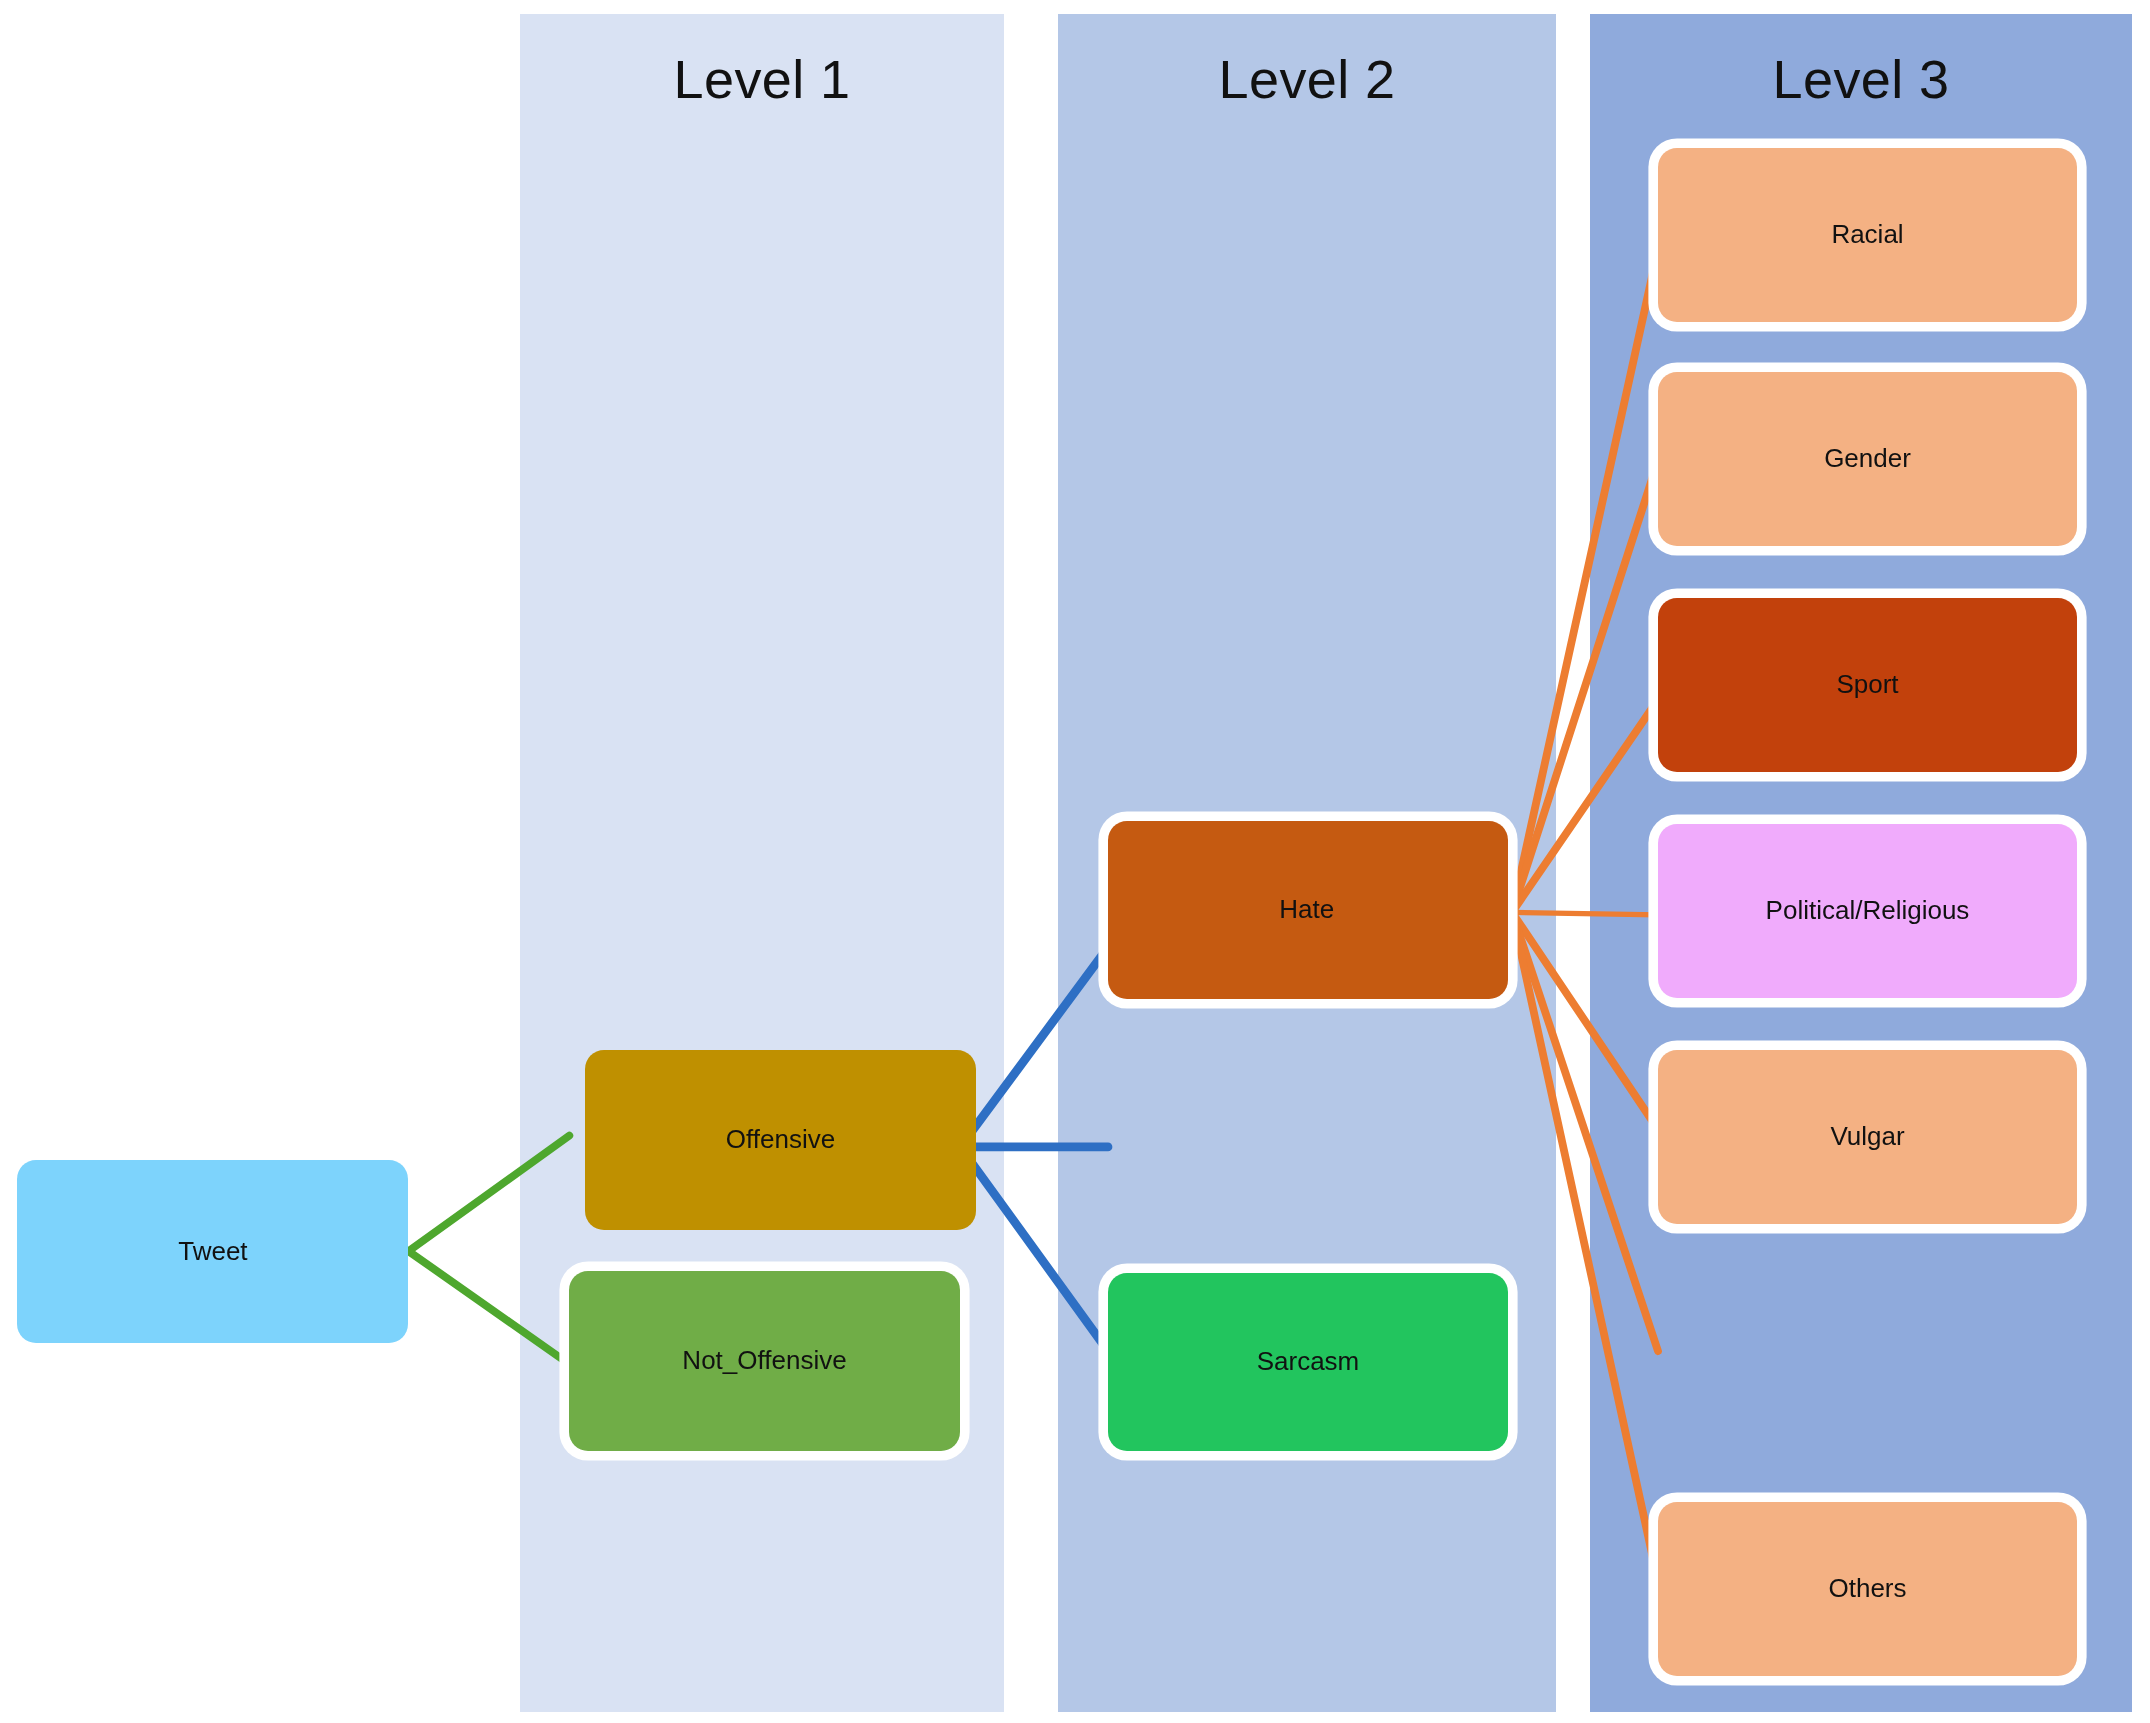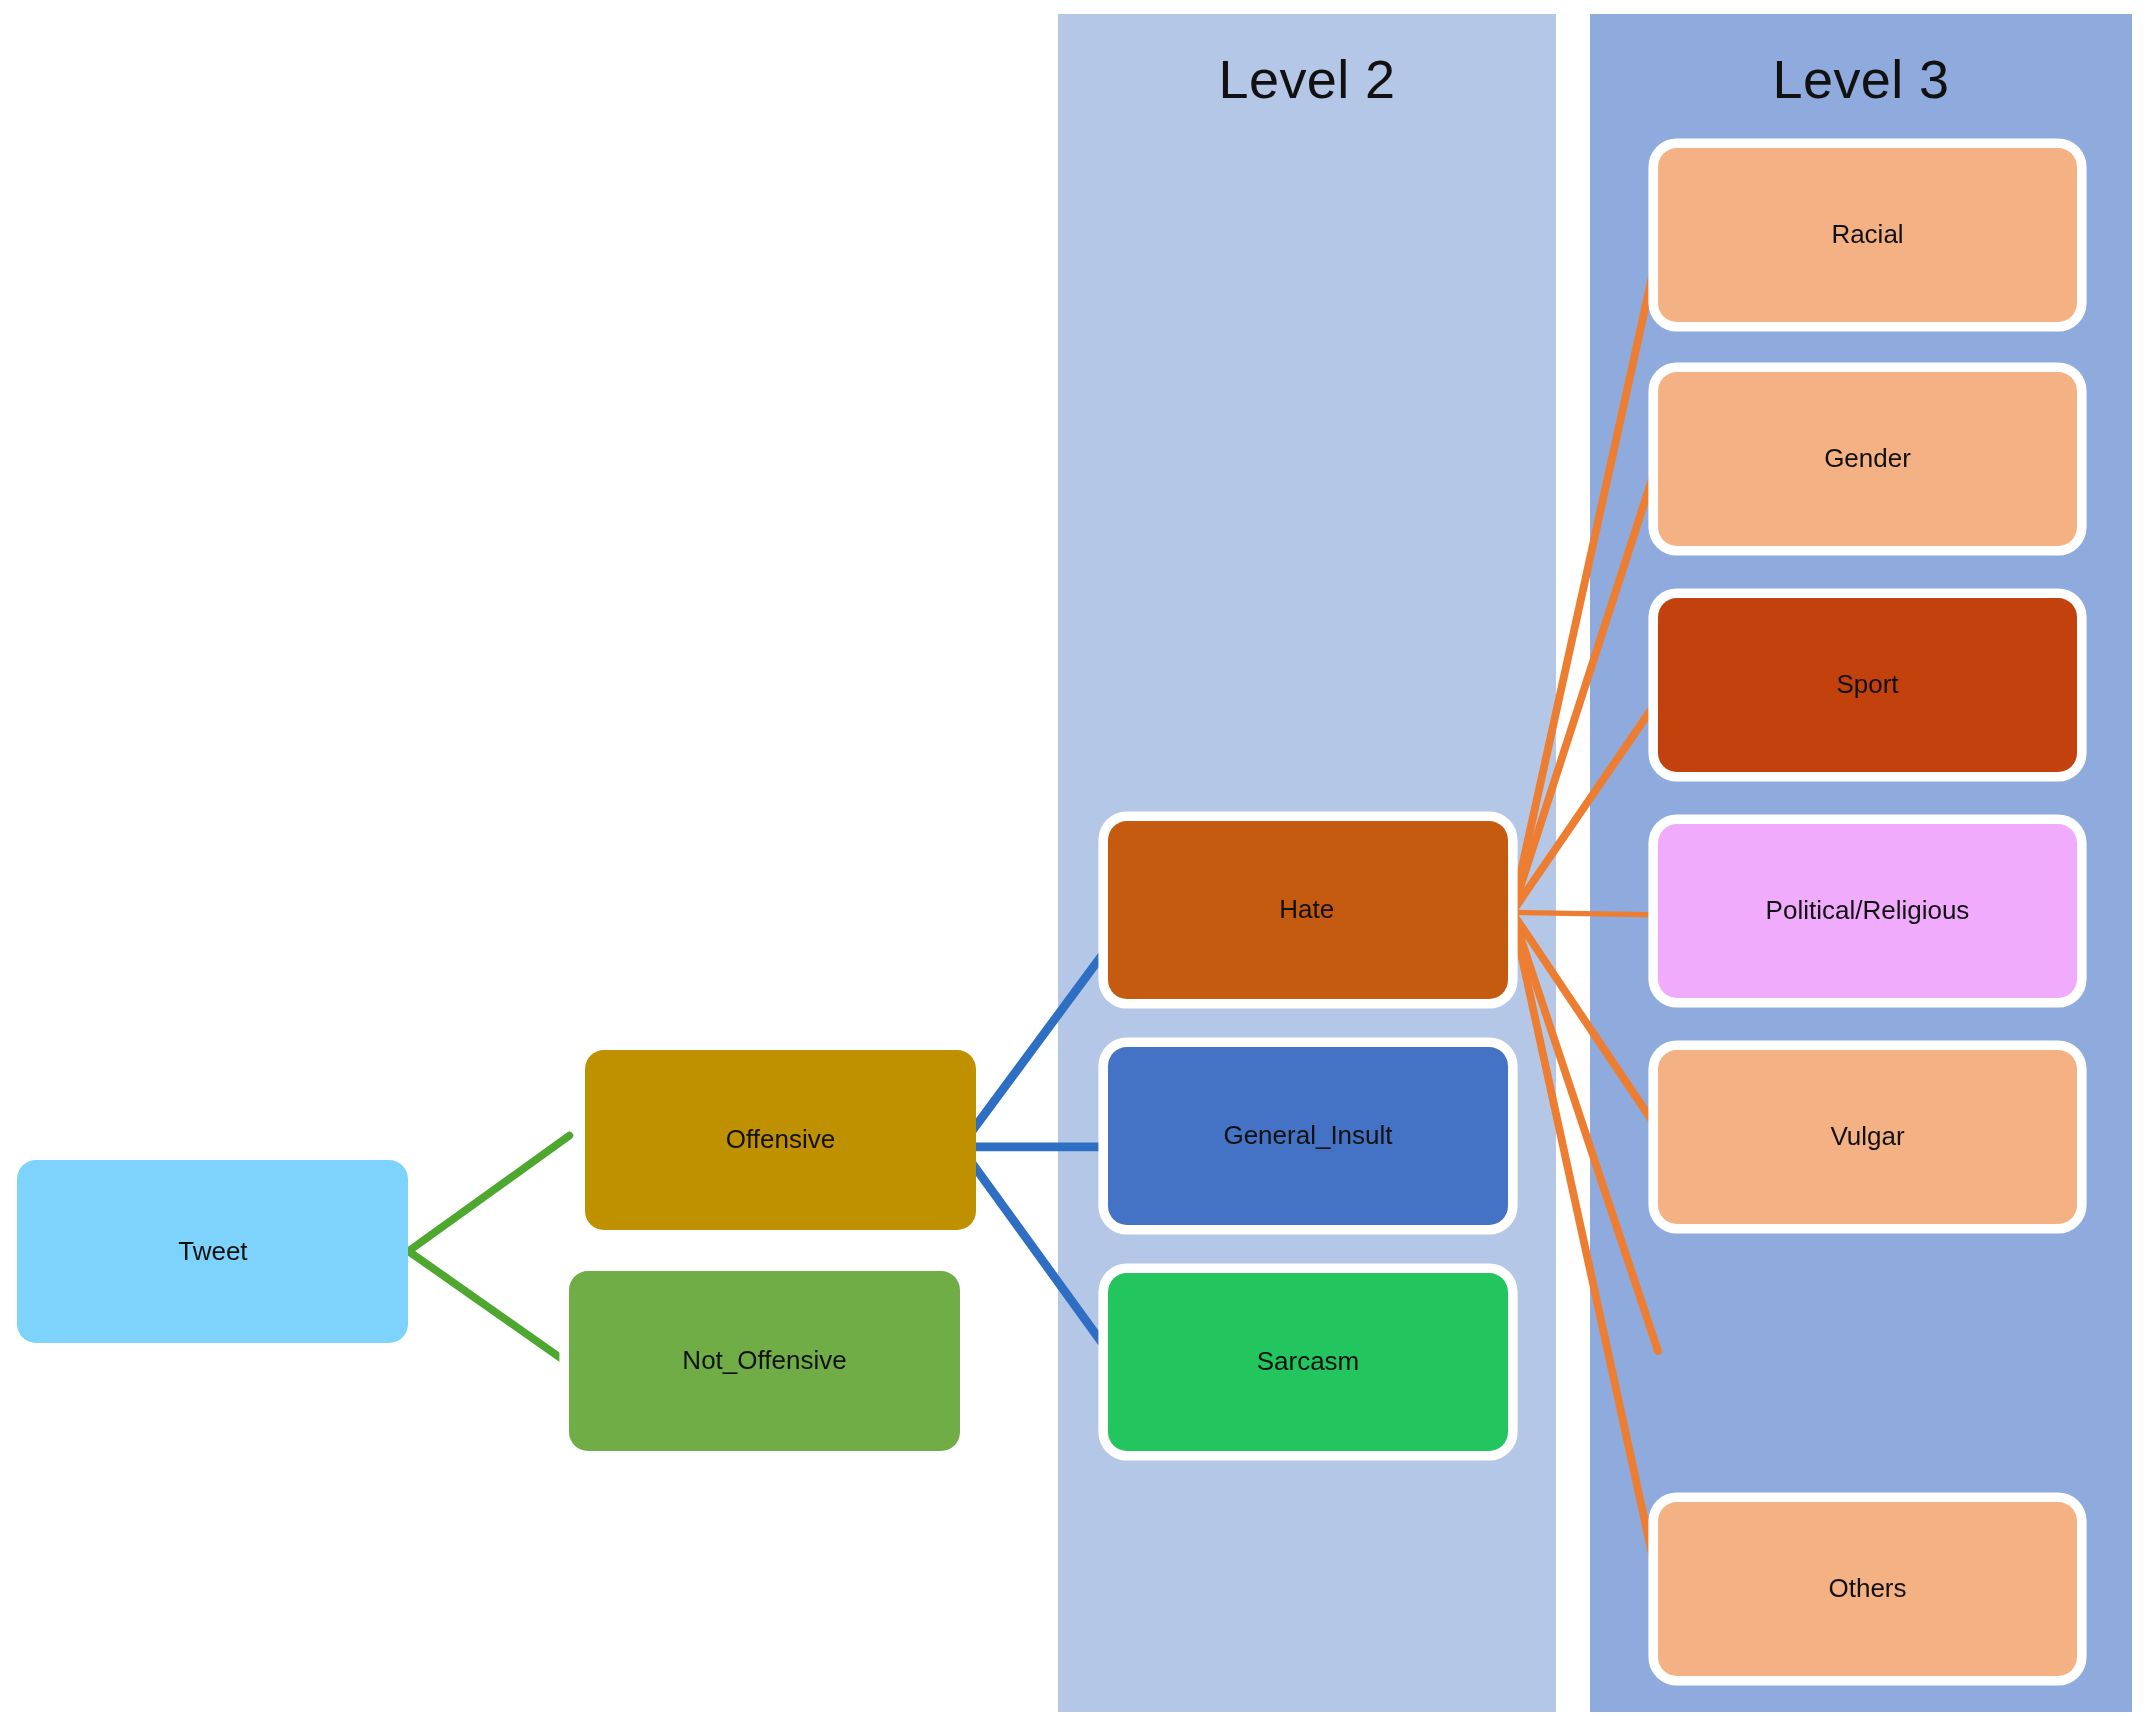--- a/index.html
+++ b/index.html
@@ -34,20 +34,23 @@
   .node.noshadow{box-shadow:none;}
 
   
   #edges{position:absolute;left:0;top:0;width:2150px;height:1723px;pointer-events:none;}
 </style>
 </head>
 <body>
 
 <div id="stage">
 
+  <div class="panel" id="panel-1" style="left: 520px; width: 484px; background: rgb(217, 226, 243);">
+    <div class="panel-label">Level 1</div>
+  </div>
 
   <div class="panel" id="panel-2" style="left: 1058px; width: 498px; background: rgb(180, 199, 231);">
     <div class="panel-label">Level 2</div>
   </div>
 
   <div class="panel" id="panel-3" style="left: 1590px; width: 542px; background: rgb(143, 170, 220);">
     <div class="panel-label">Level 3</div>
   </div>
 
   <svg id="edges" viewBox="0 0 2474 1983" xmlns="http://www.w3.org/2000/svg">
@@ -83,23 +86,20 @@
   </div>
 
   <div class="node" id="node-not-offensive" style="left: 569px; top: 1271px; width: 391px; height: 180px; background: rgb(112, 173, 71);">
     <span>Not_Offensive</span>
   </div>
 
   <div class="node" id="node-hate" style="left: 1108px; top: 821px; width: 400px; height: 178px; background: rgb(197, 90, 17); padding-left: 6px;">
     <span>Hate</span>
   </div>
 
-  <div class="node" id="node-general-insult" style="left: 1108px; top: 1047px; width: 400px; height: 178px; background: rgb(68, 114, 196);">
-    <span>General_Insult</span>
-  </div>
 
   <div class="node" id="node-sarcasm" style="left: 1108px; top: 1273px; width: 400px; height: 178px; background: #22c55e;">
     <span>Sarcasm</span>
   </div>
 
   <div class="node" id="node-racial" style="left: 1658px; top: 148px; width: 419px; height: 174px; background: rgb(244, 177, 131);">
     <span>Racial</span>
   </div>
 
   <div class="node" id="node-gender" style="left: 1658px; top: 372px; width: 419px; height: 174px; background: rgb(244, 177, 131);">

